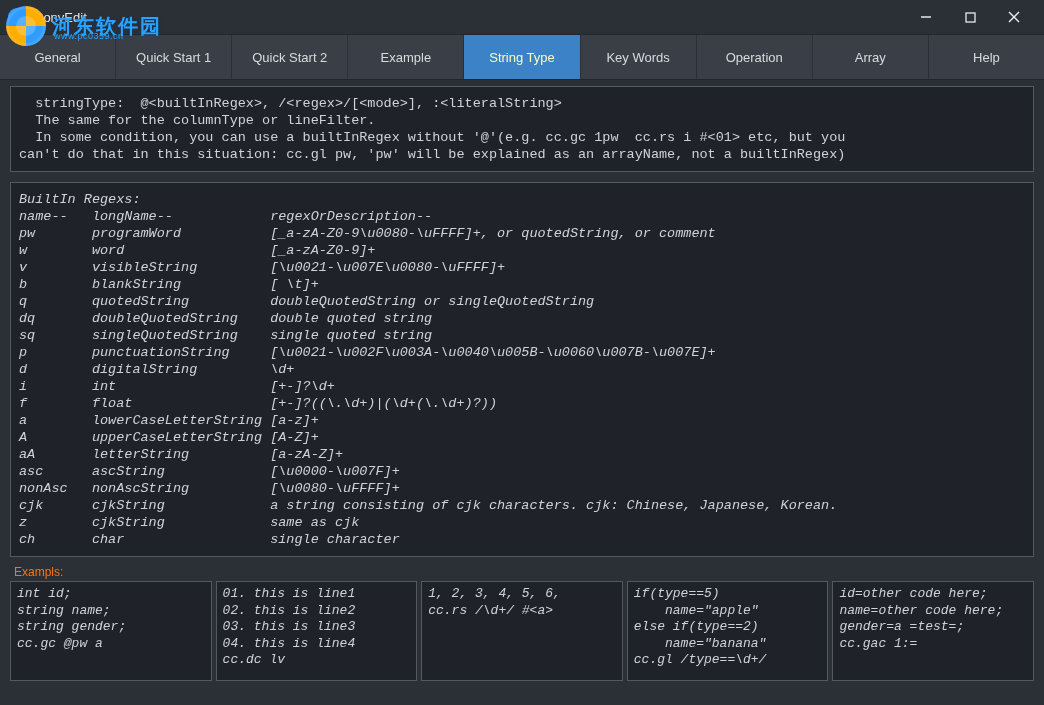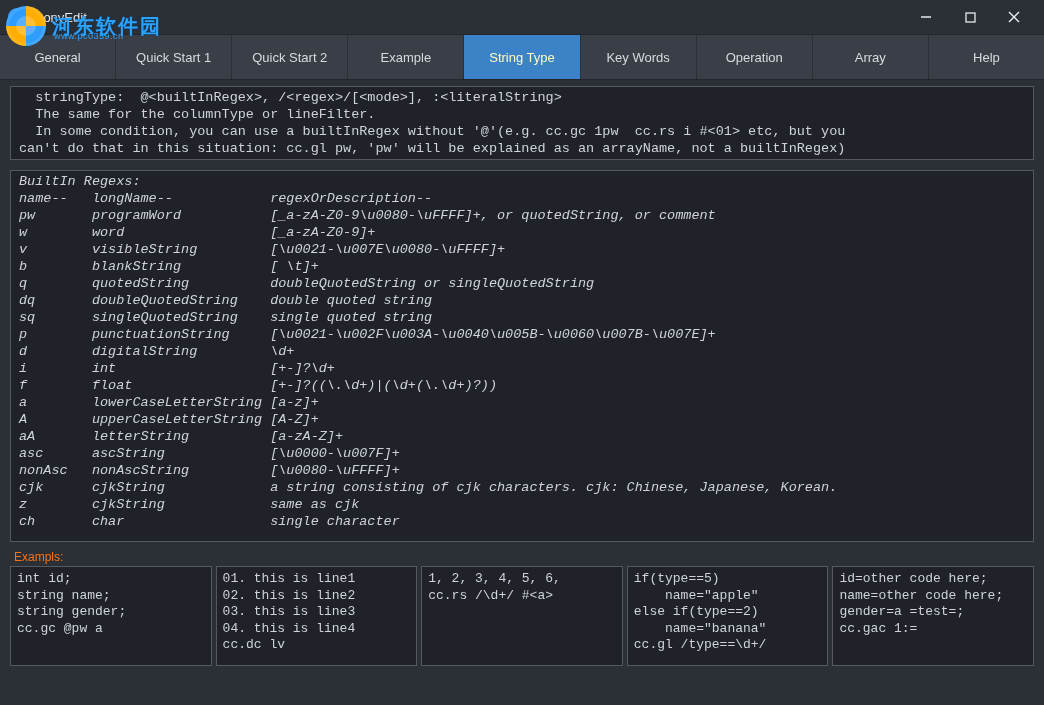--- a/index.html
+++ b/index.html
@@ -86,40 +86,41 @@
     color: #fef9c3;
   }
 
   .content {
     padding: 6px 10px 10px 10px;
   }
 
   .panel {
     background: #1f2329;
     border: 1px solid #55595f;
-    padding: 2px 8px;
+    padding: 8px 8px;
     color: #cfd3d8;
     white-space: pre;
     font-family: "Consolas","Courier New",monospace;
     font-size: 13.5px;
     line-height: 17px;
     overflow: hidden;
   }
   .panel.top { margin-bottom: 10px; min-height: 74px;}
   .panel.mid { margin-bottom: 8px; min-height: 372px; font-style: italic;}
 
   .examples-label {
     font-family: "Segoe UI", Arial, sans-serif;
     font-size: 12px;
     color: #f97316;
     margin: 4px 0 2px 4px;
   }
   .examples-row {
     display: flex;
     gap: 4px;
+    font-style: italic;
   }
   .examples-row .panel { flex:1; min-height: 100px; padding:4px 6px; font-size:13px; line-height:16.5px;}
 
 </style>
 </head>
 <body>
 
 <div class="window">
   <div class="titlebar">
     <span class="app-icon"></span>

